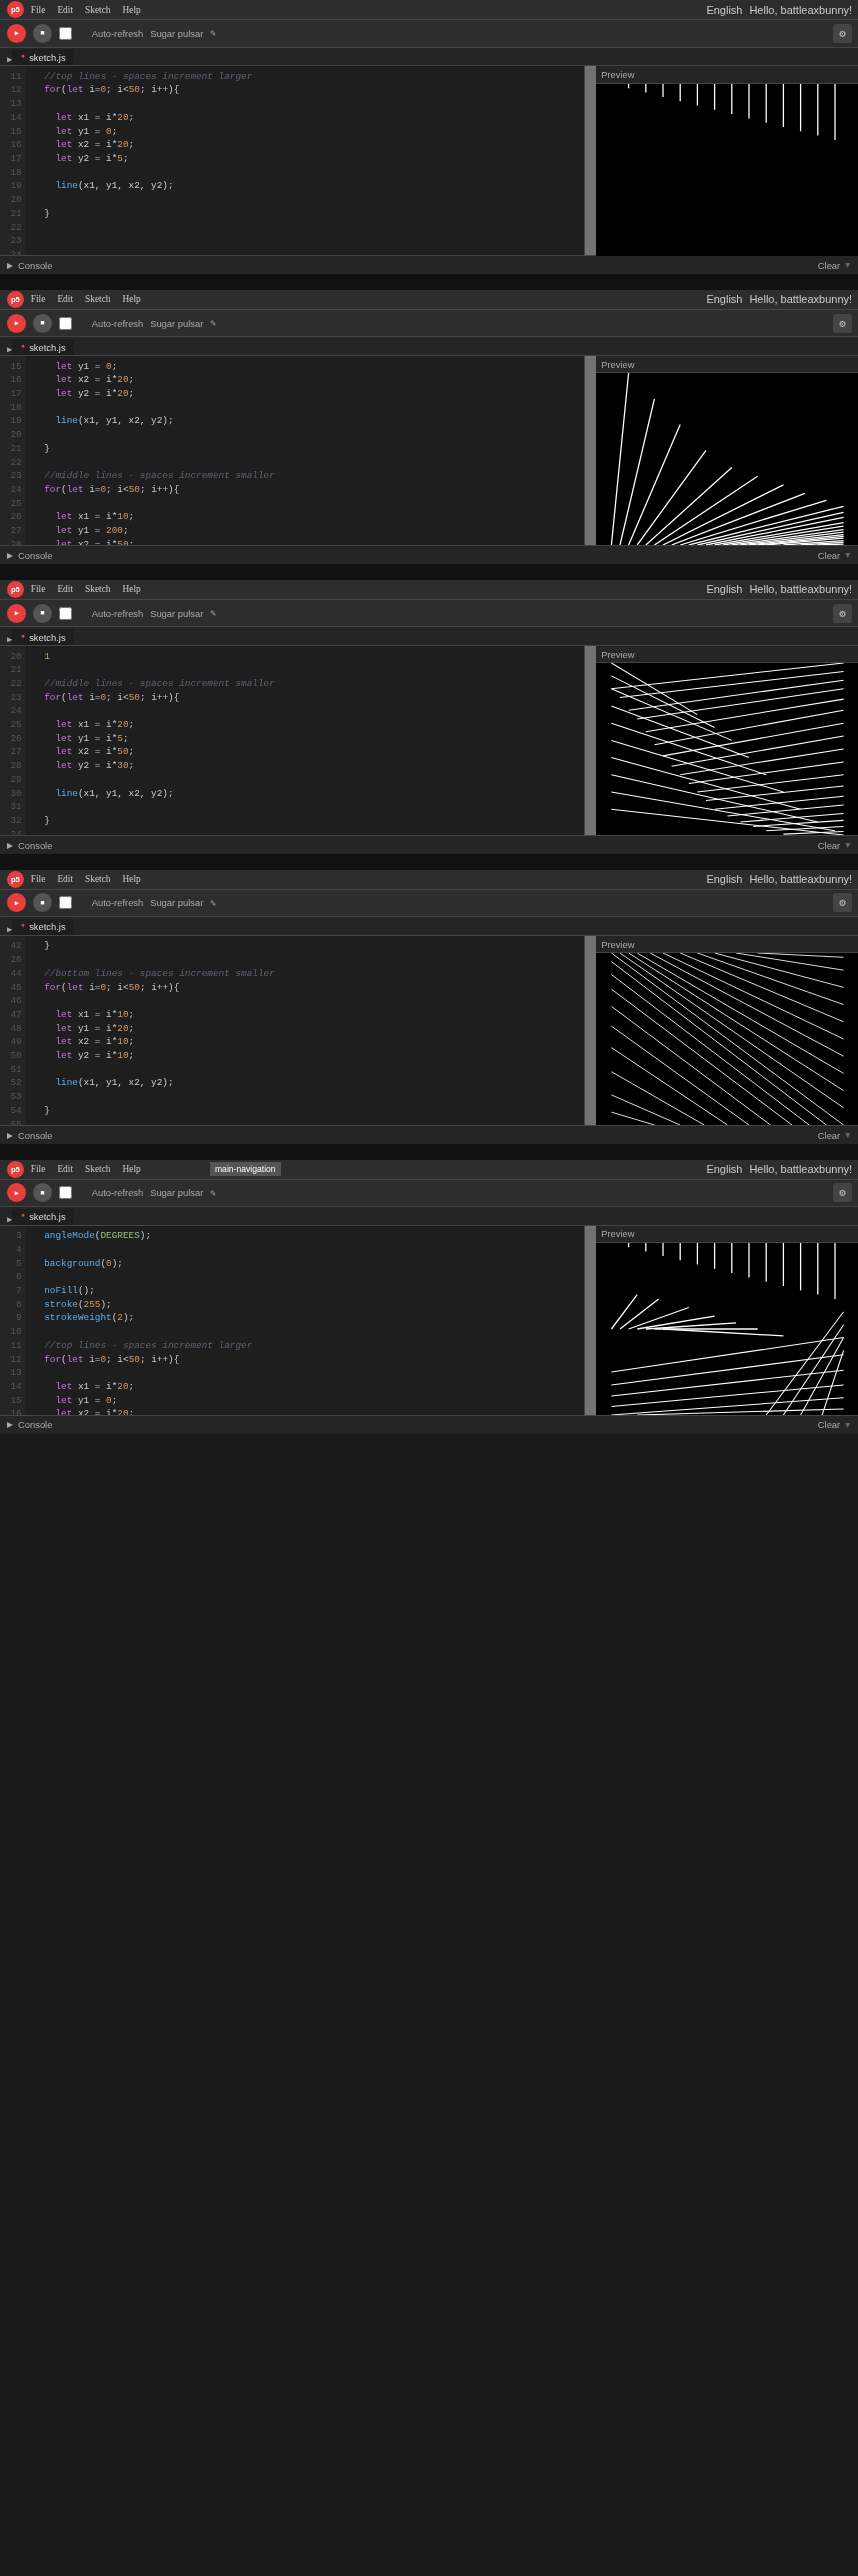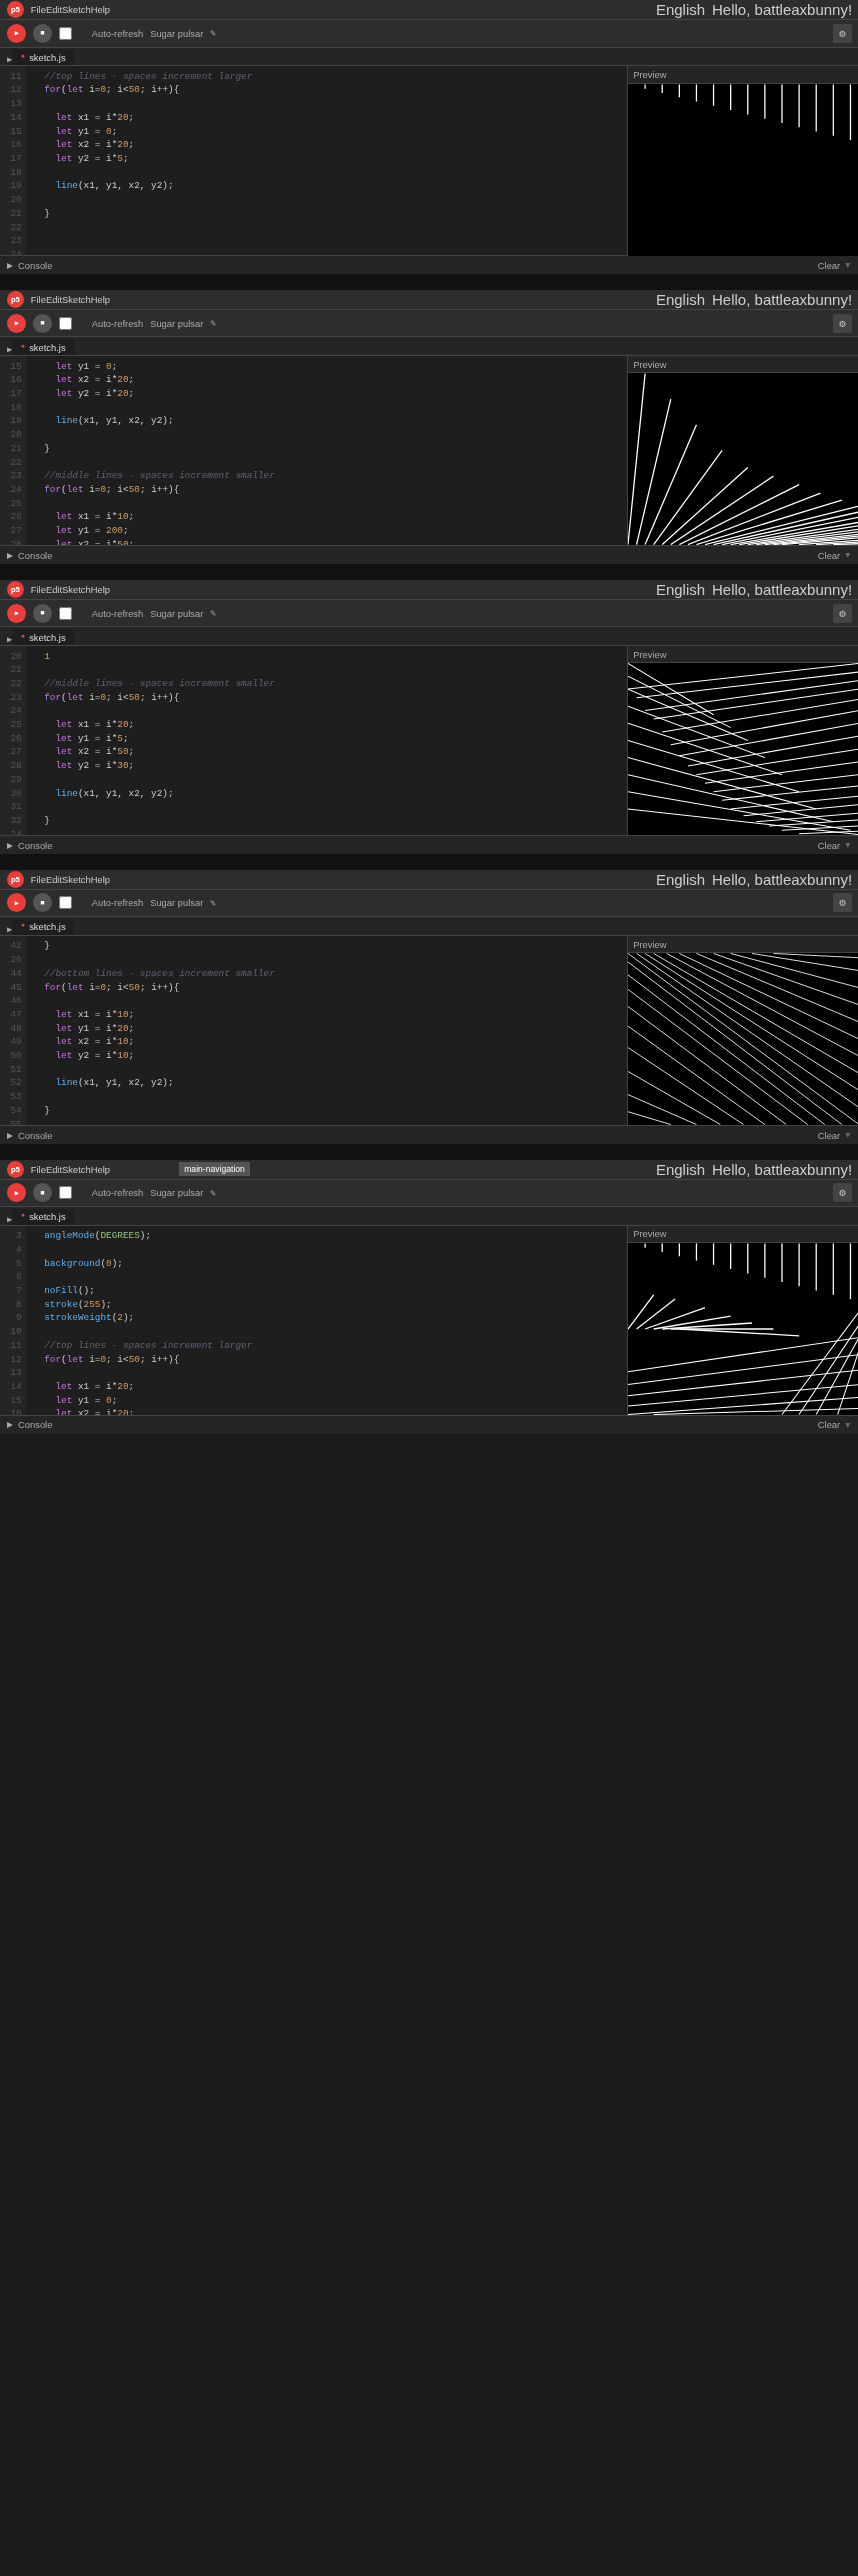--- a/index.html
+++ b/index.html
@@ -29,31 +29,32 @@
       align-items: center;
       justify-content: center;
       font-size: 7.7px;
       font-weight: bold;
       color: white;
       margin-right: 6.9px;
       font-family: sans-serif;
     }
     .topbar-menu {
       display: flex;
+      gap: 12px;
       font-size: 9.4px;
       color: #ccc;
-      font-family: Liberation Sans, sans-serif;
+      font-family: Liberation Serif, serif;
     }
     .topbar-menu span { cursor: pointer; }
     .topbar-right {
       margin-left: auto;
       display: flex;
       align-items: center;
       gap: 6.9px;
-      font-size: 15px;
+      font-size: 11px;
       color: #ccc;
       font-family: sans-serif;
     }
 
     
     .toolbar {
       display: flex;
       align-items: center;
       background: #2d2d2d;
       height: 27.5px;
@@ -154,24 +155,25 @@
       overflow: hidden;
     }
     .code-content .kw { color: #c678dd; text-align: right; }
     .code-content .fn { color: #61afef; }
     .code-content .num { color: #d19a66; }
     .code-content .str { color: #98c379; }
     .code-content .comment { color: #5c6370; font-style: italic; }
 
     
     .preview-area {
-      width: 232px;
+      width: 275px;
       background: #737373;
       position: relative;
       border-left: 0.9px solid #444;
+      padding-left: 11px;
     }
     .preview-label {
       font-size: 9.4px;
       color: #aaa;
       padding: 2.6px 5.2px;
       background: #252525;
       border-bottom: 0.9px solid #444;
       font-family: sans-serif;
     }
     .preview-canvas {

